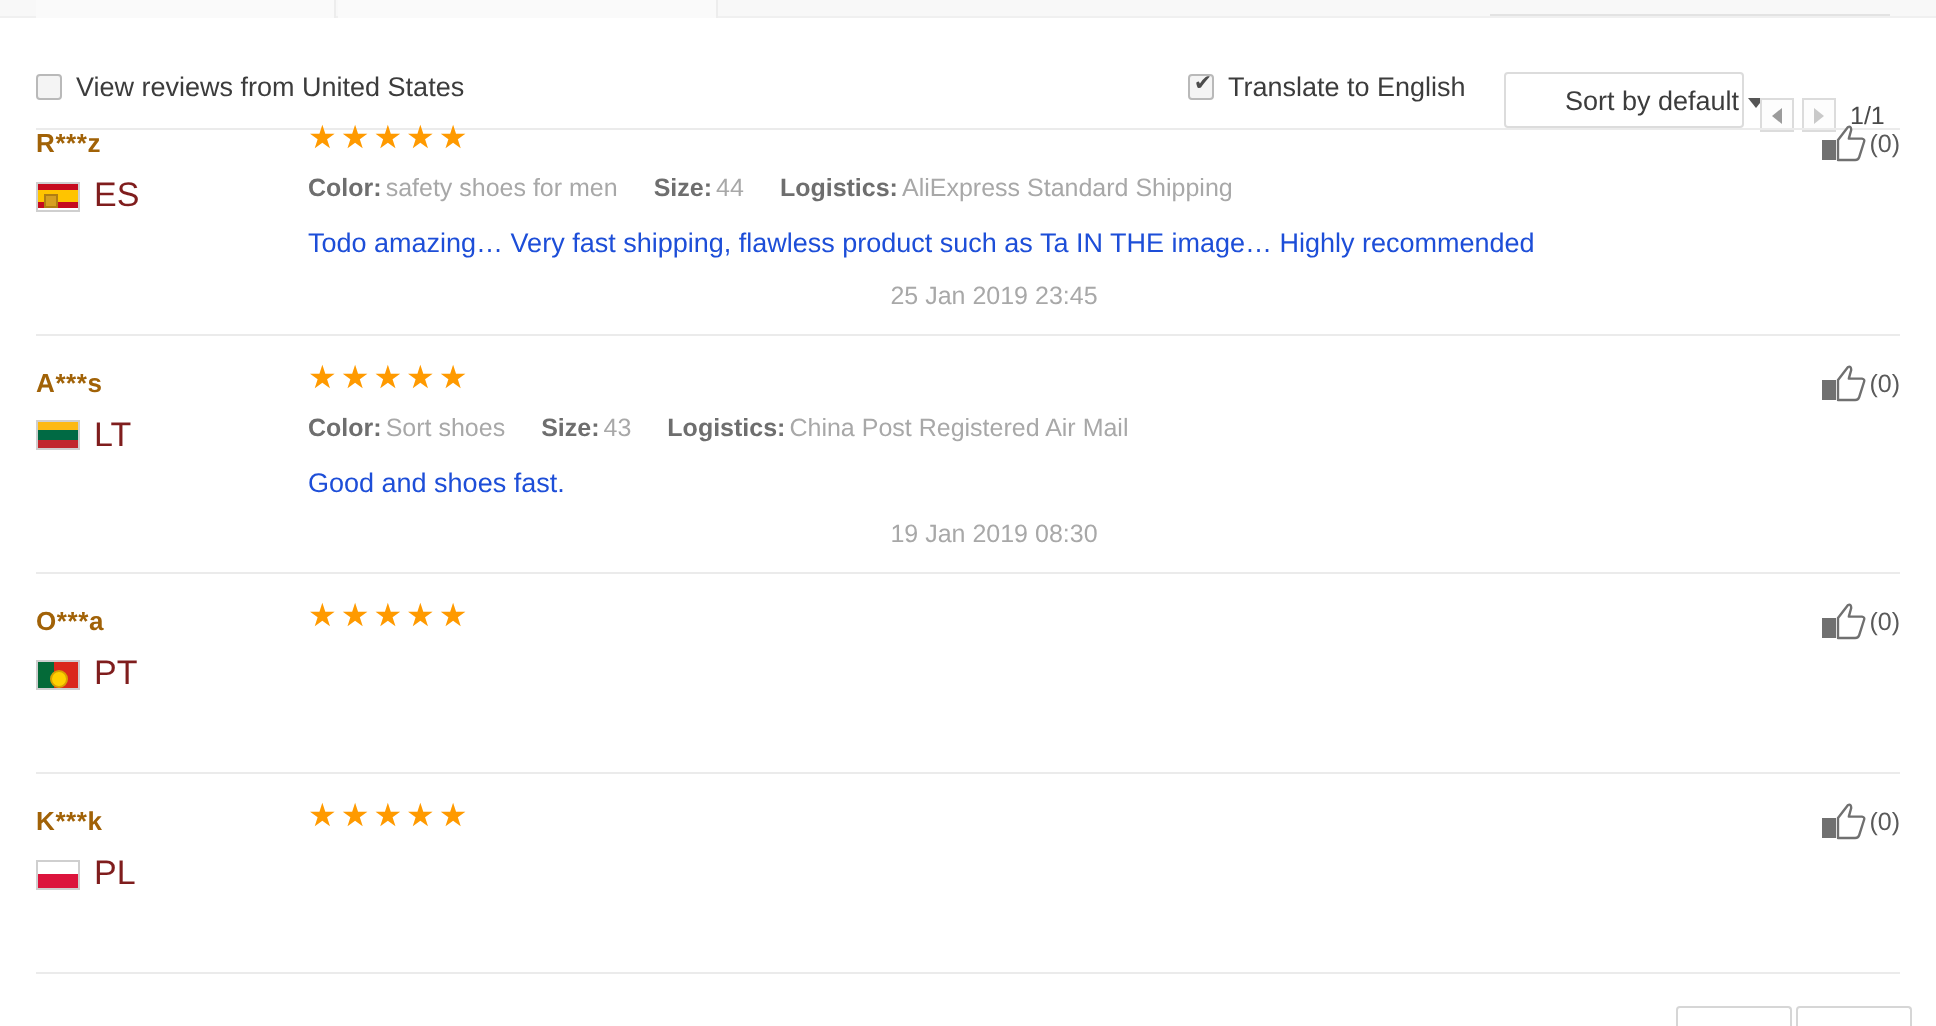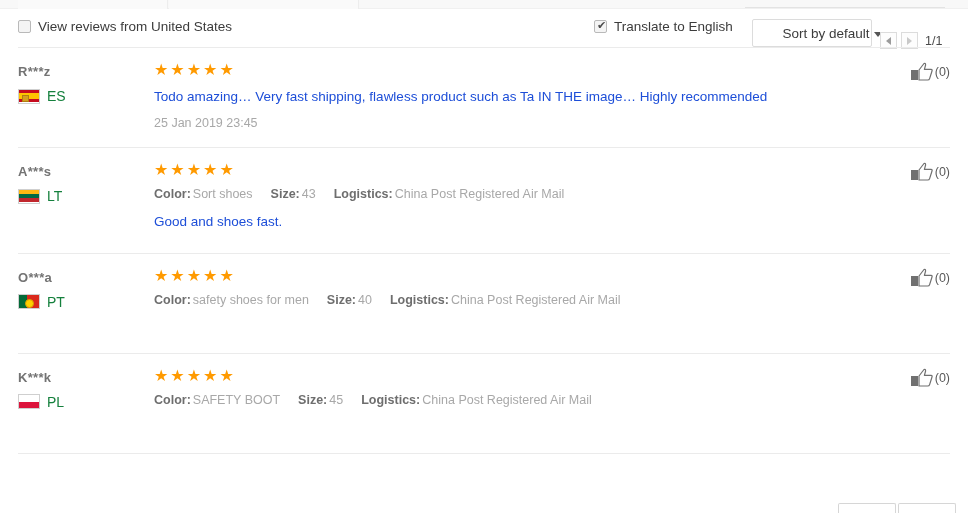--- a/index.html
+++ b/index.html
@@ -36,21 +36,21 @@
   .top-strip .strip-line {
     position: absolute;
     left: 745px; top: 7px;
     width: 200px; height: 1px;
     background: #e3e3e3;
   }
 
   
   .toolbar {
     position: absolute;
-    top: 9px; left: 0;
+    top: 26px; left: 0;
     width: 968px; height: 39px;
   }
   .toolbar-sep {
     position: absolute;
     left: 18px; top: 38px;
     width: 932px; height: 1px;
     background: #ebebeb;
   }
 
   .chk-group {
@@ -161,21 +161,21 @@
     min-height: 100px;
   }
   .review:last-child { border-bottom: 1px solid #ebebeb; }
 
   .reviewer {
     position: absolute;
     left: 0; top: 16px;
     width: 118px;
   }
   .reviewer-name {
-    color: #737373;
+    color: #a16207;
     font-size: 13px;
     font-weight: bold;
     letter-spacing: 0.3px;
     margin-bottom: 9px;
     cursor: pointer;
   }
   .country {
     display: flex;
     align-items: center;
     gap: 7px;
@@ -210,22 +210,22 @@
   .flag.PT::after {
     content:""; position:absolute; left:6px; top:4px;
     width:7px; height:7px; border-radius:50%;
     background:#ffd100; border:1px solid #d8a200;
   }
   
   .flag.PL i:nth-child(1){ top:0;   height:50%; background:#ffffff; }
   .flag.PL i:nth-child(2){ top:50%; height:50%; background:#dc143c; }
 
   .country-code {
-    font-size: 14px;
-    color: #15803d;
+    font-size: 17px;
+    color: #7f1d1d;
   }
 
   .review-body {
     margin-left: 136px;
     padding-right: 110px;
   }
   .stars {
     color: #ff9a00;
     font-size: 16px;
     letter-spacing: 2px;
@@ -248,20 +248,21 @@
   .comment {
     font-size: 13.5px;
     color: #1d4ed8;
     line-height: 1.45;
     margin-bottom: 9px;
   }
   .comment.empty { height: 14px; }
   .date {
     font-size: 12.5px;
     color: #a8a8a8;
+    text-align: center;
   }
 
   .helpful {
     position: absolute;
     right: 0; top: 14px;
     display: flex;
     align-items: center;
     gap: 1px;
     cursor: pointer;
   }
@@ -337,20 +338,23 @@
         <span class="flag ES">
             <i></i>
             <i></i>
             <i></i>
           </span>
         <span class="country-code">ES</span>
       </div>
     </div>
     <div class="review-body">
       <div class="stars">★★★★★</div>
+      <div class="attrs">
+        <span class="grp"><span class="lbl">Color:</span><span>safety shoes for men</span></span><span class="grp"><span class="lbl">Size:</span><span>44</span></span><span class="grp"><span class="lbl">Logistics:</span><span>AliExpress Standard Shipping</span></span>
+      </div>
       <div class="comment">Todo amazing… Very fast shipping, flawless product such as Ta IN THE image… Highly recommended</div>
       <div class="date">25 Jan 2019 23:45</div>
     </div>
     <div class="helpful">
       <svg class="thumb-icon" width="24" height="20" viewBox="0 0 24 20">
         <rect x="1" y="8" width="7" height="10" fill="#707070"></rect>
         <path d="M9 18 V8 L14 1.5 Q15.6 0.8 15.6 3 L14.4 7.3 H21 Q22.6 7.6 22 9 L19.6 16.6 Q19.2 18 17.6 18 Z" fill="#ffffff" stroke="#707070" stroke-width="1.2" stroke-linejoin="round"></path>
       </svg>
       <span class="helpful-count">(0)</span>
     </div>
@@ -367,20 +371,21 @@
           </span>
         <span class="country-code">LT</span>
       </div>
     </div>
     <div class="review-body">
       <div class="stars">★★★★★</div>
       <div class="attrs">
         <span class="grp"><span class="lbl">Color:</span><span>Sort shoes</span></span><span class="grp"><span class="lbl">Size:</span><span>43</span></span><span class="grp"><span class="lbl">Logistics:</span><span>China Post Registered Air Mail</span></span>
       </div>
       <div class="comment">Good and shoes fast.</div>
+      <div class="date">19 Jan 2019 08:30</div>
     </div>
     <div class="helpful">
       <svg class="thumb-icon" width="24" height="20" viewBox="0 0 24 20">
         <rect x="1" y="8" width="7" height="10" fill="#707070"></rect>
         <path d="M9 18 V8 L14 1.5 Q15.6 0.8 15.6 3 L14.4 7.3 H21 Q22.6 7.6 22 9 L19.6 16.6 Q19.2 18 17.6 18 Z" fill="#ffffff" stroke="#707070" stroke-width="1.2" stroke-linejoin="round"></path>
       </svg>
       <span class="helpful-count">(0)</span>
     </div>
   </div>
 
@@ -390,23 +395,20 @@
       <div class="country">
         <span class="flag PT">
             <i></i>
             <i></i>
           </span>
         <span class="country-code">PT</span>
       </div>
     </div>
     <div class="review-body">
       <div class="stars">★★★★★</div>
-      <div class="attrs">
-        <span class="grp"><span class="lbl">Color:</span><span>safety shoes for men</span></span><span class="grp"><span class="lbl">Size:</span><span>40</span></span><span class="grp"><span class="lbl">Logistics:</span><span>China Post Registered Air Mail</span></span>
-      </div>
       <div class="comment empty"></div>
     </div>
     <div class="helpful">
       <svg class="thumb-icon" width="24" height="20" viewBox="0 0 24 20">
         <rect x="1" y="8" width="7" height="10" fill="#707070"></rect>
         <path d="M9 18 V8 L14 1.5 Q15.6 0.8 15.6 3 L14.4 7.3 H21 Q22.6 7.6 22 9 L19.6 16.6 Q19.2 18 17.6 18 Z" fill="#ffffff" stroke="#707070" stroke-width="1.2" stroke-linejoin="round"></path>
       </svg>
       <span class="helpful-count">(0)</span>
     </div>
   </div>
@@ -417,23 +419,20 @@
       <div class="country">
         <span class="flag PL">
             <i></i>
             <i></i>
           </span>
         <span class="country-code">PL</span>
       </div>
     </div>
     <div class="review-body">
       <div class="stars">★★★★★</div>
-      <div class="attrs">
-        <span class="grp"><span class="lbl">Color:</span><span>SAFETY BOOT</span></span><span class="grp"><span class="lbl">Size:</span><span>45</span></span><span class="grp"><span class="lbl">Logistics:</span><span>China Post Registered Air Mail</span></span>
-      </div>
       <div class="comment empty"></div>
     </div>
     <div class="helpful">
       <svg class="thumb-icon" width="24" height="20" viewBox="0 0 24 20">
         <rect x="1" y="8" width="7" height="10" fill="#707070"></rect>
         <path d="M9 18 V8 L14 1.5 Q15.6 0.8 15.6 3 L14.4 7.3 H21 Q22.6 7.6 22 9 L19.6 16.6 Q19.2 18 17.6 18 Z" fill="#ffffff" stroke="#707070" stroke-width="1.2" stroke-linejoin="round"></path>
       </svg>
       <span class="helpful-count">(0)</span>
     </div>
   </div>

